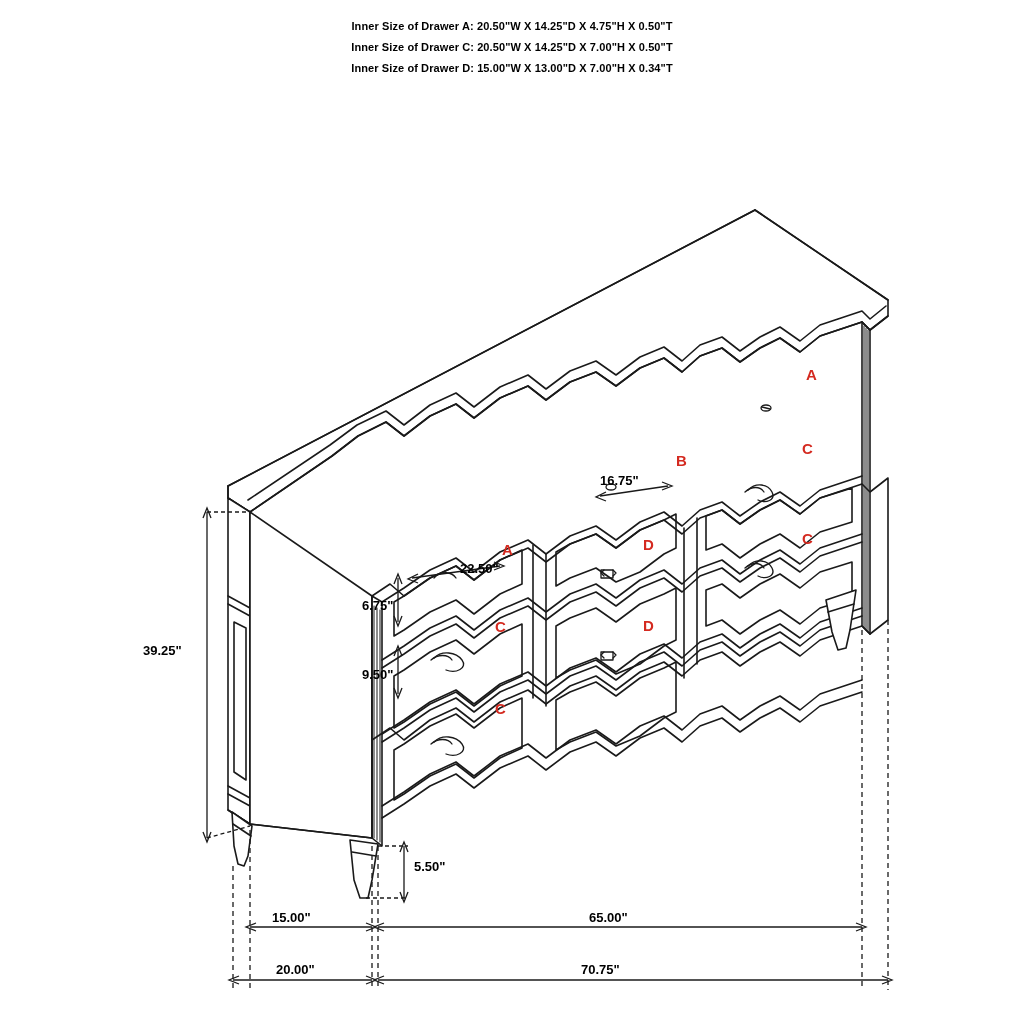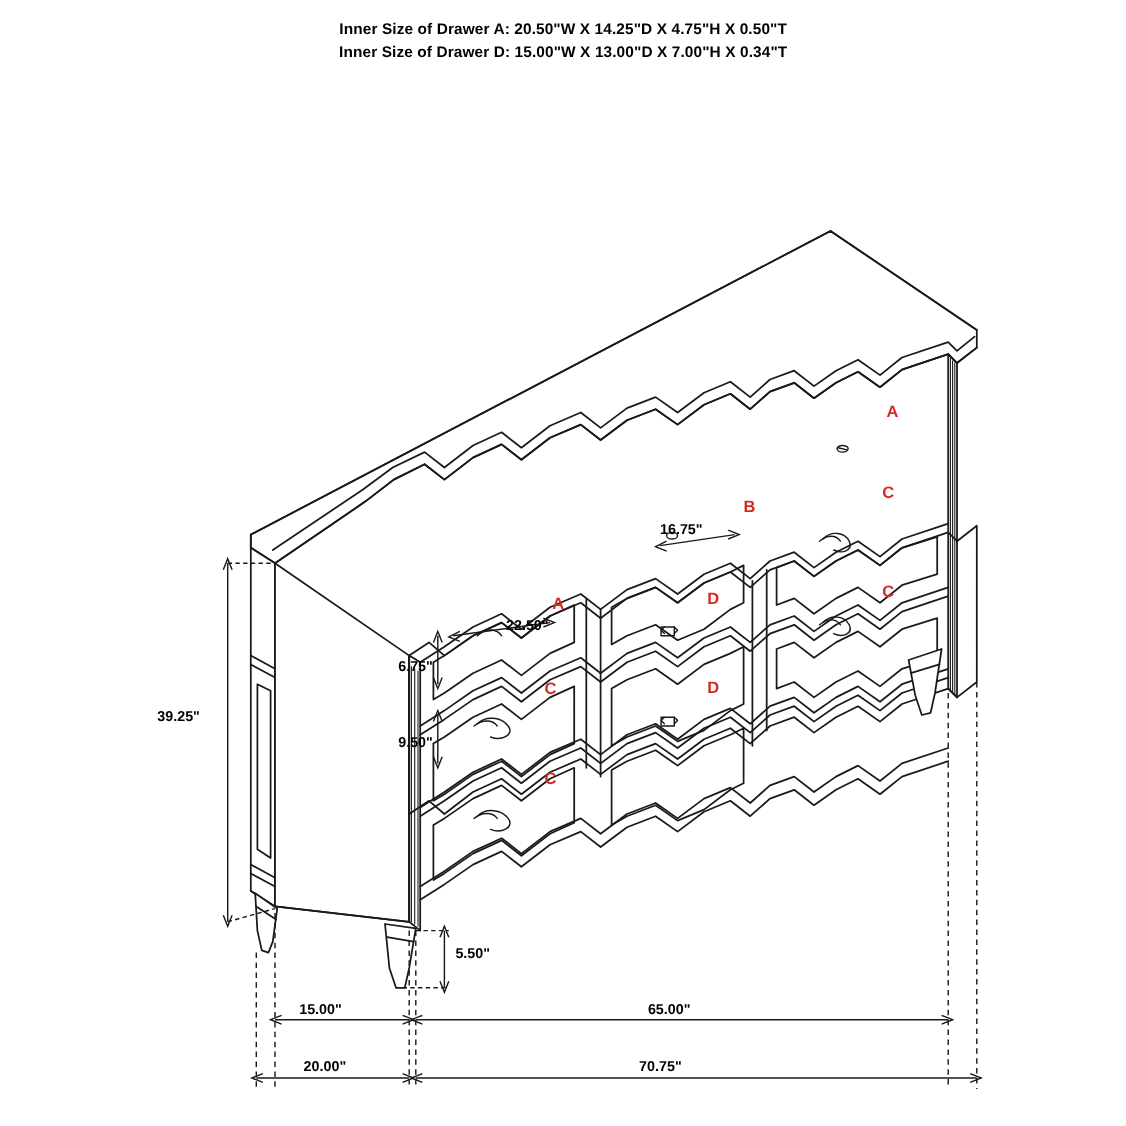--- a/index.html
+++ b/index.html
@@ -20,21 +20,21 @@
     height: 1024px;
   }
   .spec-list {
     position: absolute;
     top: 16px;
     left: 0;
     width: 1024px;
     text-align: center;
   }
   .spec-line {
-    font-size: 14px;
+    font-size: 11px;
     font-weight: bold;
     color: #000;
     line-height: 21px;
     letter-spacing: 0.1px;
     white-space: nowrap;
   }
   svg.diagram {
     position: absolute;
     top: 0;
     left: 0;
@@ -56,20 +56,21 @@
     white-space: nowrap;
   }
 </style>
 </head>
 <body>
 
 <div id="page">
 
   <div class="spec-list">
     <div class="spec-line">Inner Size of Drawer A: 20.50"W X 14.25"D X 4.75"H X 0.50"T</div>
+    <div class="spec-line">Inner Size of Drawer C: 20.50"W X 14.25"D X 7.00"H X 0.50"T</div>
     <div class="spec-line">Inner Size of Drawer D: 15.00"W X 13.00"D X 7.00"H X 0.34"T</div>
   </div>
 
   <svg class="diagram" viewBox="0 0 1024 1024">
     <g fill="none" stroke="#1a1a1a" stroke-width="1.6" stroke-linejoin="round" stroke-linecap="round">
 
       <path d="M755 210 L888 300 L888 316 L870 330 L862 322
                L820 336 L800 352 L780 338 L760 348 L740 362
                L722 348 L700 356 L682 372 L664 358 L640 368
                L616 386 L596 372 L570 382 L546 400 L528 386

